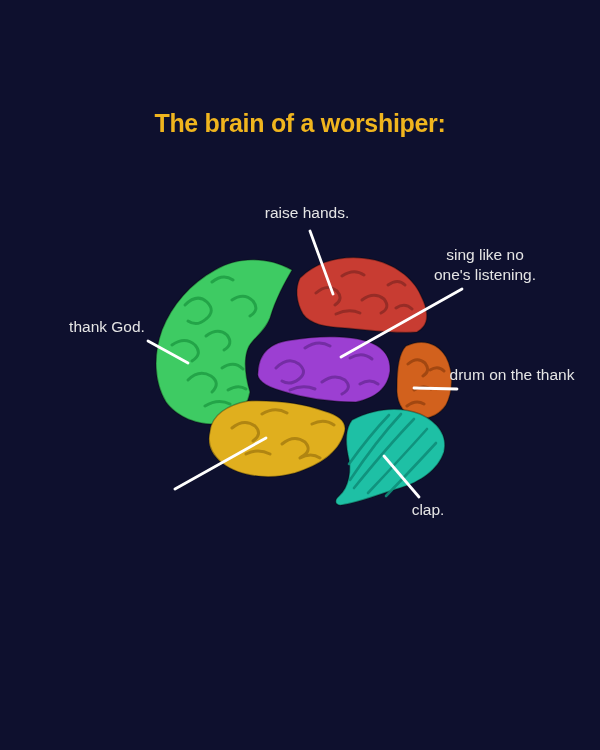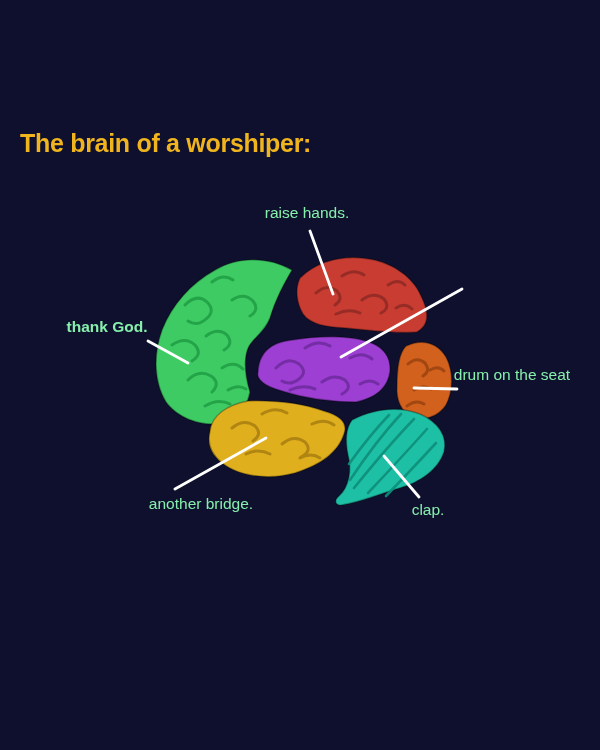--- a/index.html
+++ b/index.html
@@ -5,44 +5,43 @@
   html,body{margin:0;padding:0;}
   .poster{
     position:relative;
     width:600px;height:750px;
     background:#0e102e;
     overflow:hidden;
     font-family:"Liberation Sans", sans-serif;
   }
   .title{
     position:absolute;
-    left:0;right:0;top:129px;
-    text-align:left;
+    left:0;right:0;top:109px;
+    text-align:center;
     color:#f0b51e;
     font-size:25px;
     font-weight:700;
     letter-spacing:-0.3px;
-    margin-left:20px;
   }
   .brain-svg{position:absolute;left:0;top:0;width:600px;height:750px;}
   .region{stroke:rgba(0,0,0,0.30);stroke-width:1.5;}
   .sulci{fill:none;stroke-width:3;stroke-linecap:round;stroke-linejoin:round;opacity:0.85;}
   .cerebellum-lines{fill:none;stroke-width:2.6;stroke-linecap:round;opacity:0.9;}
   .leader{stroke:#ffffff;stroke-width:2.8;stroke-linecap:round;}
   .callout{
     position:absolute;
-    color:#86efac;
+    color:#e5e5e5;
     font-size:15.5px;
     line-height:19.5px;
     text-align:center;
   }
   .callout span{display:block;}
   .cl-raise{left:227px;top:203px;width:160px;}
   .cl-sing{left:415px;top:245px;width:140px;}
-  .cl-thank{left:47px;top:317px;width:120px;font-weight:bold;}
+  .cl-thank{left:47px;top:317px;width:120px;}
   .cl-drum{left:442px;top:365px;width:140px;}
   .cl-hope{left:121px;top:494px;width:160px;}
   .cl-clap{left:388px;top:500px;width:80px;}
 </style>
 </head>
 <body>
 
 <div class="poster">
 
   <div class="title">The brain of a worshiper:</div>
@@ -114,30 +113,33 @@
     <line class="leader" x1="148" y1="341" x2="188" y2="363"></line>
     <line class="leader" x1="457" y1="389" x2="414" y2="388"></line>
     <line class="leader" x1="175" y1="489" x2="266" y2="438"></line>
     <line class="leader" x1="384" y1="456" x2="419" y2="497"></line>
   </svg>
 
   <div class="callout cl-raise">
     <span>raise hands.</span>
   </div>
 
+  <div class="callout cl-sing">
+    <span>sing like no</span>
+    <span>one's listening.</span>
+  </div>
 
   <div class="callout cl-thank">
     <span>thank God.</span>
   </div>
 
   <div class="callout cl-drum">
-    <span>drum on the seat</span>
+    <span>drum on the thank</span>
   </div>
 
   <div class="callout cl-hope">
-    <span>another bridge.</span>
   </div>
 
   <div class="callout cl-clap">
     <span>clap.</span>
   </div>
 
 </div>
 
 </body></html>

